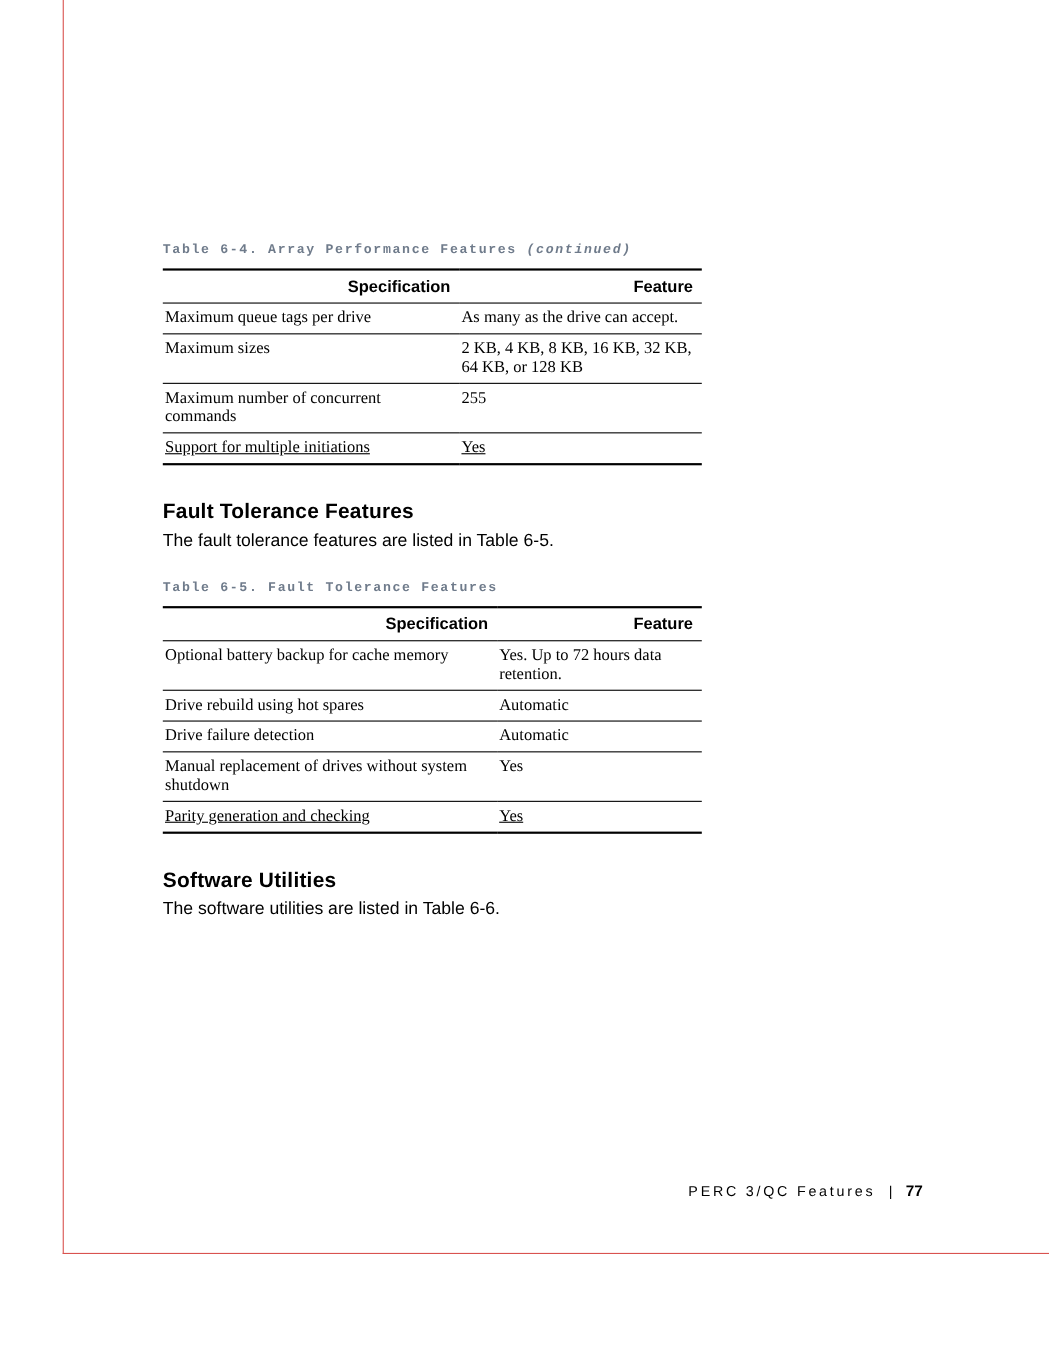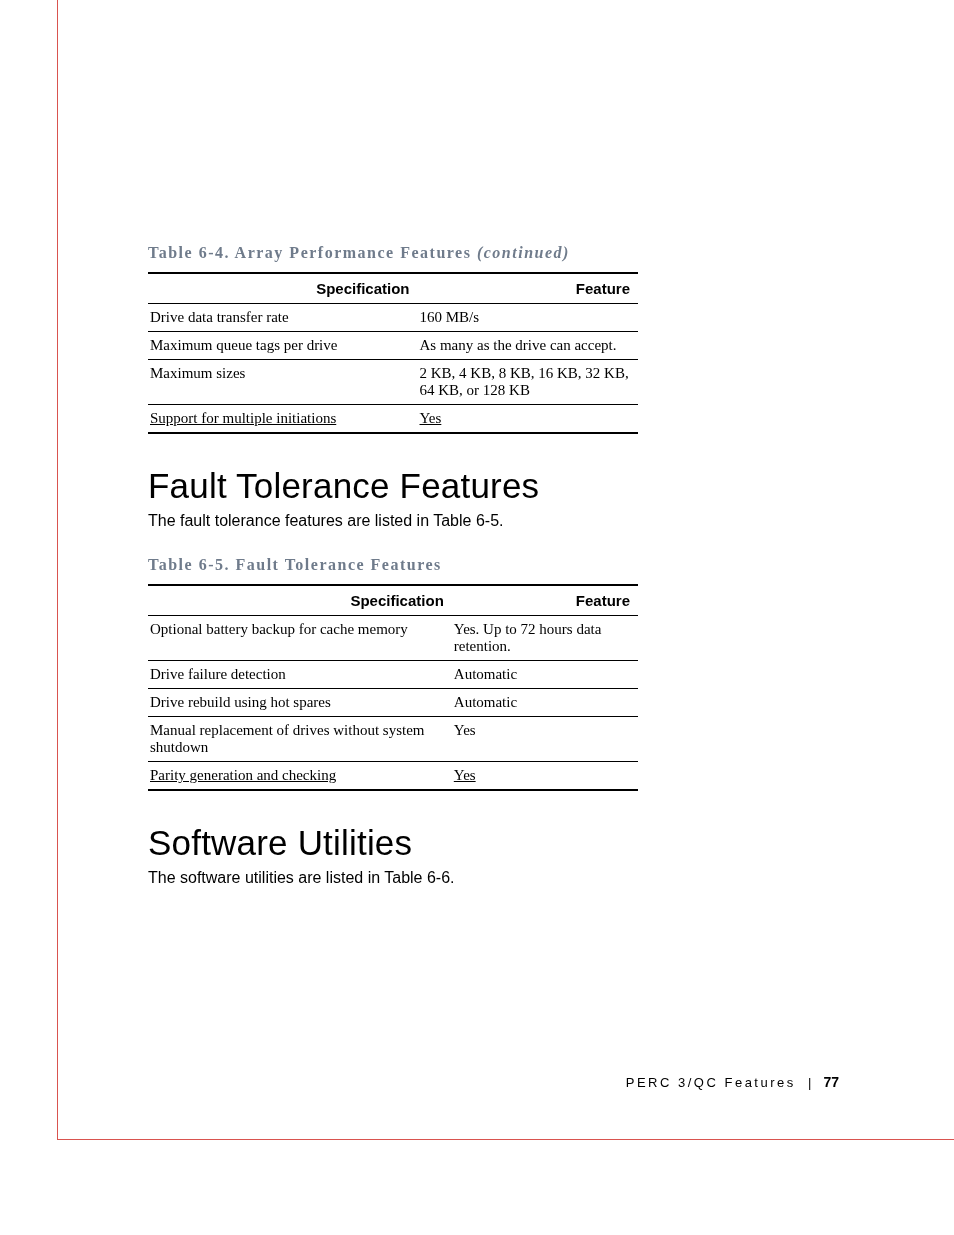--- a/index.html
+++ b/index.html
@@ -23,27 +23,26 @@
     border-bottom: 1.5px solid #d9534f;
     box-sizing: border-box;
   }
   .page-content {
     position: absolute;
     left: 148px;
     top: 220px;
     width: 700px;
   }
   .table-caption {
-    font-family: Liberation Serif, serif;
+    font-family: Liberation Mono, monospace;
     font-weight: 700;
-    font-size: 16px;
+    font-size: 12px;
     letter-spacing: 1.5px;
     color: #6f7b8b;
     margin-bottom: 10px;
-    margin-top: 24px;
   }
   .table-caption .cont {
     font-style: italic;
     font-weight: 700;
   }
   table.spec {
     border-collapse: collapse;
     width: 490px;
     font-size: 15px;
   }
@@ -65,22 +64,22 @@
   table.spec tr:last-child td {
     border-bottom: 2px solid #000;
     text-decoration: underline;
   }
   table.spec td:first-child { width: 55%; }
   table.spec td:last-child  { width: 45%; }
   table.spec.t65 td:first-child { width: 62%; }
   table.spec.t65 td:last-child  { width: 38%; }
   h2.section {
     font-family: "Helvetica Neue", Arial, sans-serif;
-    font-weight: 400;
-    font-size: 35px;
+    font-weight: 700;
+    font-size: 19px;
     margin: 32px 0 6px 0;
     letter-spacing: 0.2px;
   }
   p.intro {
     font-family: Liberation Sans, sans-serif;
     font-size: 16px;
     margin: 4px 0 26px 0;
   }
   .footer {
     position: absolute;
@@ -108,30 +107,30 @@
 
   <table class="spec">
     <thead>
       <tr>
         <th>Specification</th>
         <th>Feature</th>
       </tr>
     </thead>
     <tbody>
       <tr>
-          <td>Drive data transfer rate</td>
-          <td>160 MB/s</td>
-        </tr>
-      <tr>
           <td>Maximum queue tags per drive</td>
           <td>As many as the drive can accept.</td>
         </tr>
       <tr>
           <td>Maximum sizes</td>
           <td>2 KB, 4 KB, 8 KB, 16 KB, 32 KB, 64 KB, or 128 KB</td>
+        </tr>
+      <tr>
+          <td>Maximum number of concurrent commands</td>
+          <td>255</td>
         </tr>
       <tr>
           <td>Support for multiple initiations</td>
           <td>Yes</td>
         </tr>
     </tbody>
   </table>
 
   <h2 class="section">Fault Tolerance Features</h2>
   <p class="intro">The fault tolerance features are listed in Table 6-5.</p>
@@ -144,25 +143,25 @@
         <th>Specification</th>
         <th>Feature</th>
       </tr>
     </thead>
     <tbody>
       <tr>
           <td>Optional battery backup for cache memory</td>
           <td>Yes. Up to 72 hours data retention.</td>
         </tr>
       <tr>
-          <td>Drive failure detection</td>
+          <td>Drive rebuild using hot spares</td>
           <td>Automatic</td>
         </tr>
       <tr>
-          <td>Drive rebuild using hot spares</td>
+          <td>Drive failure detection</td>
           <td>Automatic</td>
         </tr>
       <tr>
           <td>Manual replacement of drives without system shutdown</td>
           <td>Yes</td>
         </tr>
       <tr>
           <td>Parity generation and checking</td>
           <td>Yes</td>
         </tr>

